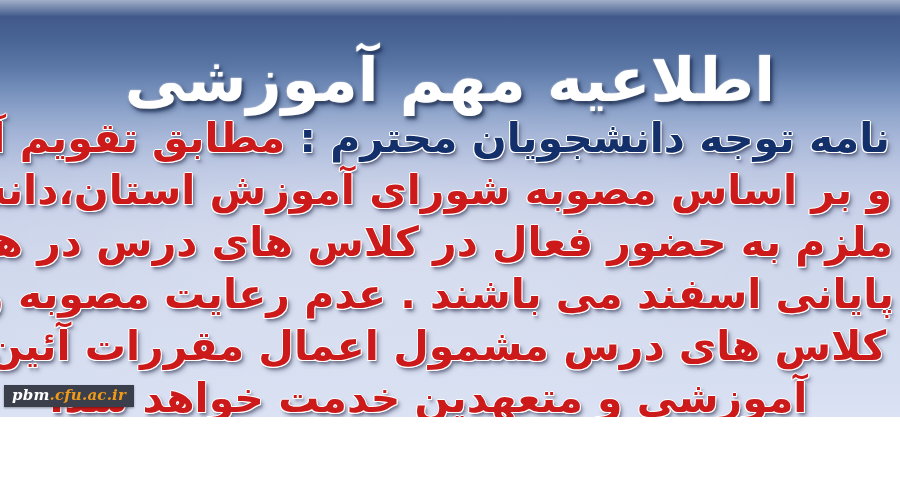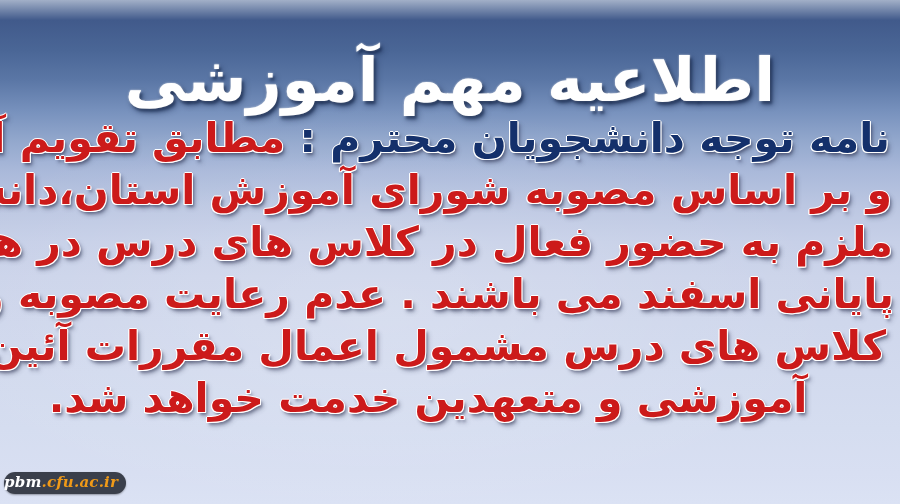--- a/index.html
+++ b/index.html
@@ -5,21 +5,21 @@
 <style>
   html, body {
     margin: 0;
     padding: 0;
     background: #ffffff;
   }
 
   .poster {
     position: relative;
     width: 900px;
-    height: 504px;
+    height: 417px;
     overflow: hidden;
     font-family: "DejaVu Sans", "Liberation Sans", sans-serif;
     direction: rtl;
     
     background: linear-gradient(to bottom,
         #41598a 0%,
         #46619180 0%,
         #415a8b 4%,
         #4a6696 10%,
         #5b77a6 16%,
@@ -110,29 +110,28 @@
 
   
   .watermark {
     position: absolute;
     left: 4px;
     bottom: 10px;
     z-index: 5;
     direction: ltr;
     background: #3a3f4b;
     color: #ffffff;
-    padding: 3px 8px 4px 0;
+    padding: 3px 8px 4px 8px;
     font-family: "DejaVu Serif", "Liberation Serif", serif;
     font-size: 15px;
     font-style: italic;
     font-weight: 700;
     letter-spacing: 0.2px;
     line-height: 1;
     box-shadow: 0 1px 2px rgba(0,0,0,0.35);
-    border-radius: 11px;
   }
   .watermark .wm-domain { color: #f09a18; }
 </style>
 </head>
 <body>
 
 <div class="poster">
 
   <h1 class="heading">اطلاعیه مهم آموزشی</h1>
 

